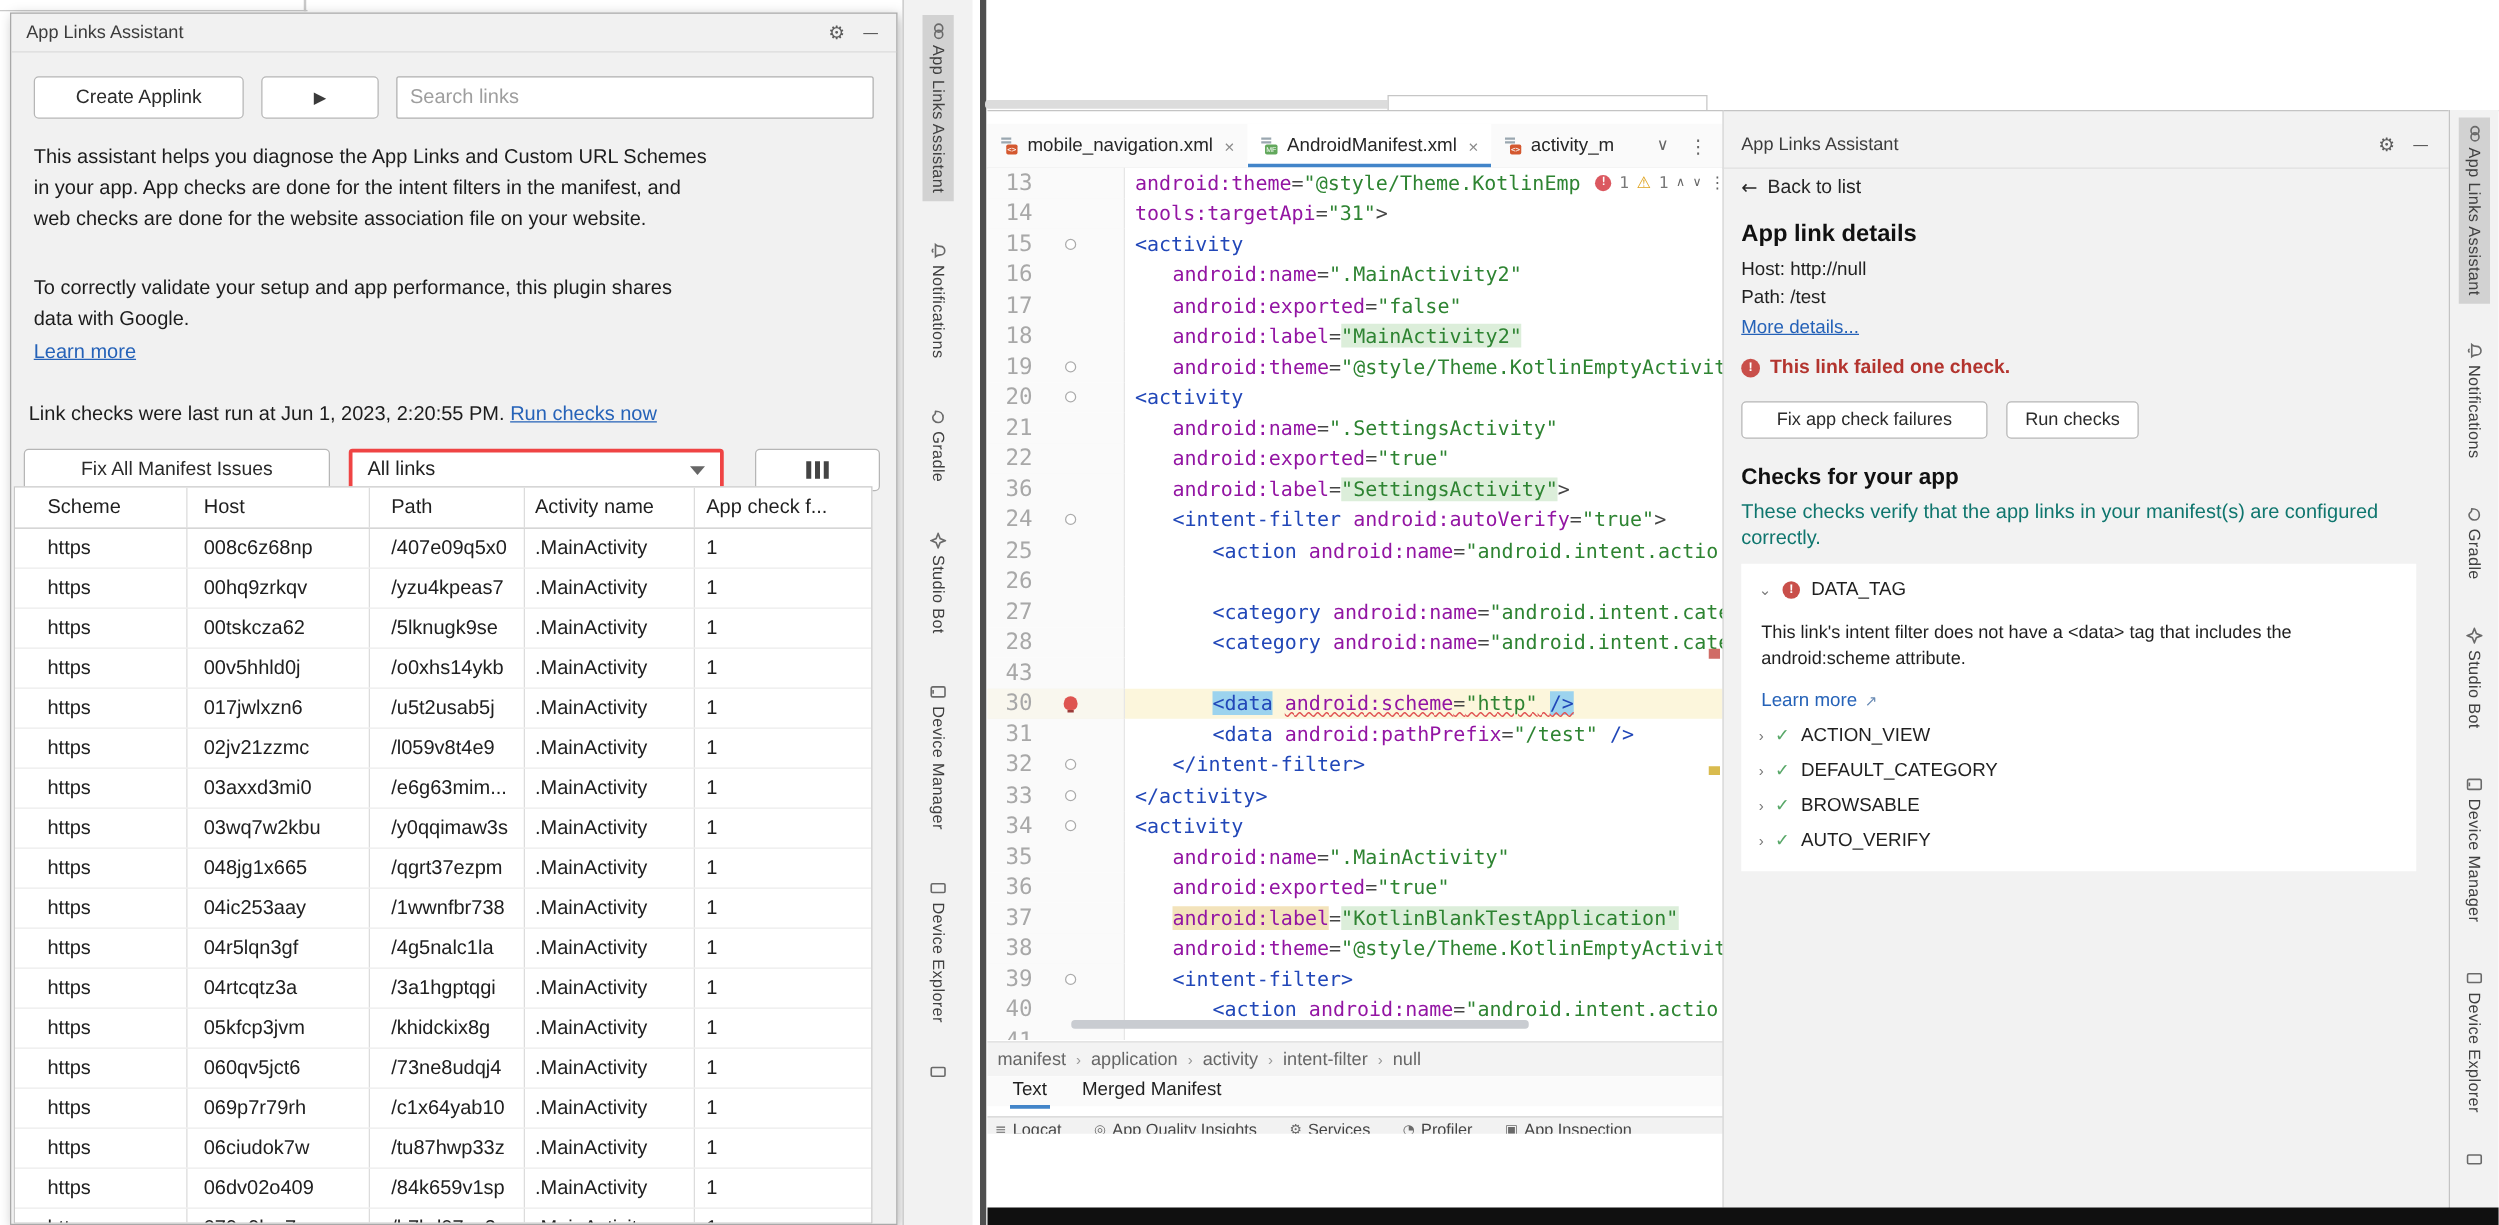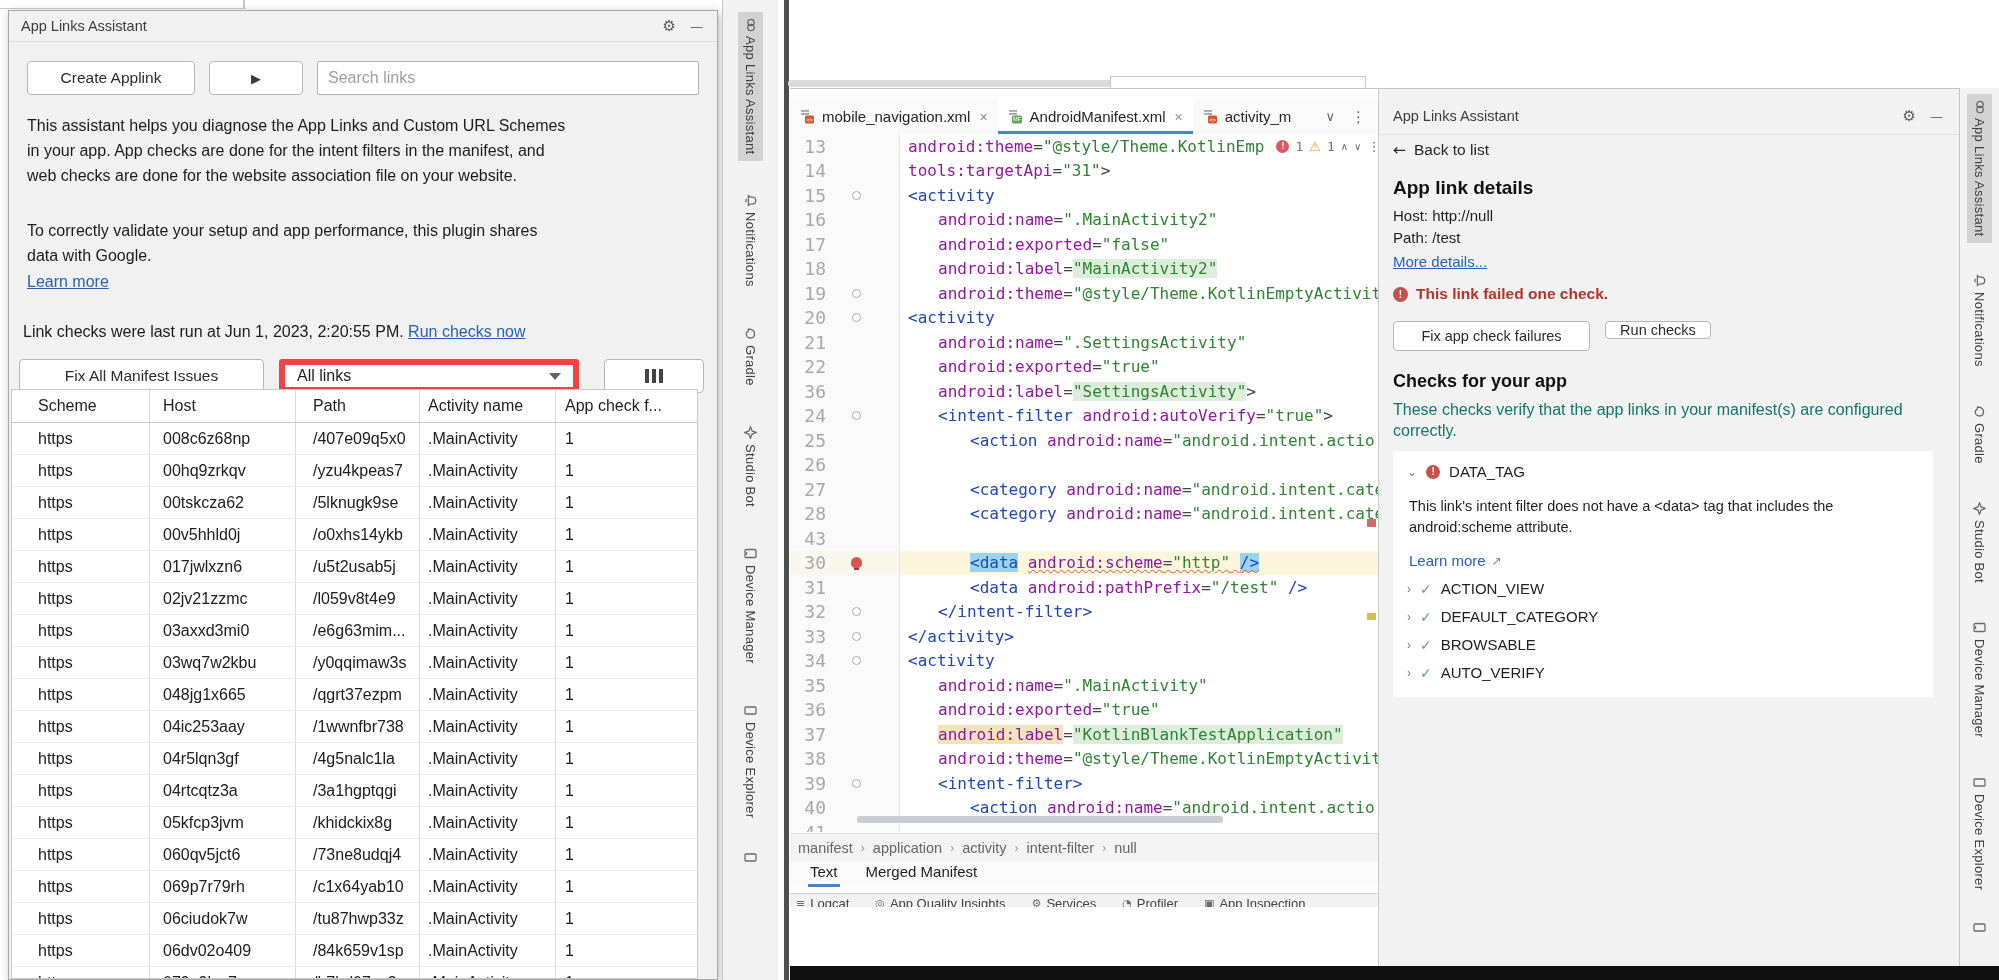--- a/index.html
+++ b/index.html
@@ -17,21 +17,21 @@
     font-size:15.5px;color:#2b2b2b;box-sizing:border-box;}
   #fw-create{left:18px;top:50px;width:168px;height:34px;}
   #fw-play{left:200px;top:50px;width:94px;height:34px;font-size:13px;color:#3b3b3b;}
   #fw-search{left:308px;top:50px;width:382px;height:34px;background:#fff;border:1px solid #b0b0b0;box-sizing:border-box;
     font-size:16px;color:#333;padding:0 10px;border-radius:2px;font-family:"Liberation Sans",sans-serif;}
   #fw-search::placeholder{color:#9e9e9e;}
   .fw-para{left:18px;width:540px;font-size:16px;line-height:25px;color:#1c1c1c;}
   .link{color:#2562b8;text-decoration:underline;cursor:pointer;}
   #fw-lastrun-row{left:14px;top:312px;font-size:16px;color:#1c1c1c;}
   #fw-fixall{left:10px;top:348px;width:245px;height:34px;}
-  #fw-dropdown{left:270px;top:348px;width:300px;height:34px;background:#fff;border:6px solid #ef4444;border-radius:3px;
+  #fw-dropdown{left:270px;top:348px;width:300px;height:34px;background:#fff;border:3px solid #ef4444;border-radius:3px;
     display:flex;align-items:center;font-size:16px;color:#1f1f1f;box-sizing:border-box;padding:0 12px;}
   #fw-dd-arrow{margin-left:auto;width:0;height:0;border-left:6px solid transparent;border-right:6px solid transparent;
     border-top:7px solid #666;}
   #fw-cols{left:595px;top:348px;width:100px;height:34px;gap:3px;}
   .colbar{width:4px;height:14px;background:#444;display:inline-block;}
   #fw-table{left:2px;top:378px;width:687px;height:590px;background:#fff;border:1px solid #c9c9c9;box-sizing:border-box;overflow:hidden;}
   .trow{display:flex;height:31px;align-items:center;border-bottom:1px solid #ebebeb;font-size:16px;color:#202020;}
   .trow.head{height:32px;border-bottom:1px solid #c9c9c9;color:#1f1f1f;}
   .tcell{height:100%;display:flex;align-items:center;box-sizing:border-box;border-right:1px solid #dcdcdc;
     overflow:hidden;white-space:nowrap;flex:0 0 auto;}
@@ -109,21 +109,21 @@
   #panel-hicons{margin-left:auto;margin-right:16px;display:flex;gap:14px;color:#5c5c5c;align-items:center;}
   #back-row{left:14px;top:52px;display:flex;align-items:center;gap:8px;font-size:15.5px;color:#262626;}
   #details-heading{left:14px;top:88px;font-size:19px;font-weight:bold;color:#111;}
   #host-line{left:14px;top:118px;font-size:15px;color:#1f1f1f;}
   #path-line{left:14px;top:140px;font-size:15px;color:#1f1f1f;}
   #more-details{left:14px;top:164px;font-size:15px;}
   #fail-row{left:14px;top:196px;display:flex;align-items:center;gap:8px;font-size:15.5px;font-weight:bold;color:#b3342e;}
   .p-errdot{width:15px;height:15px;border-radius:50%;background:#c94f4a;color:#fff;font-size:10px;font-weight:bold;
     display:flex;align-items:center;justify-content:center;flex:0 0 auto;}
   #fix-btn{left:14px;top:232px;width:197px;height:30px;font-size:14.5px;}
-  #runchecks-btn{left:226px;top:232px;width:106px;height:18px;font-size:14.5px;}
+  #runchecks-btn{left:226px;top:232px;width:106px;height:30px;font-size:14.5px;}
   #checks-heading{left:14px;top:282px;font-size:18px;font-weight:bold;color:#111;}
   #checks-desc{left:14px;top:310px;width:520px;font-size:16px;line-height:21px;color:#0f766e;}
   #checks-card{left:14px;top:362px;width:540px;background:#fff;padding:12px 14px 16px;box-sizing:border-box;}
   #failed-head{display:flex;align-items:center;gap:9px;font-size:15px;color:#1f1f1f;}
   .chev{color:#7a7a7a;font-size:12px;}
   #failed-desc{margin:16px 0 0 2px;width:480px;font-size:14.5px;line-height:21px;color:#1f1f1f;}
   #card-learnmore{margin:14px 0 6px 2px;font-size:15px;display:flex;gap:6px;align-items:center;}
   .check-row{display:flex;align-items:center;gap:9px;font-size:15px;color:#1f1f1f;margin-top:11px;}
   .checkmark{color:#59a869;font-weight:bold;font-size:14px;font-family:"DejaVu Sans",sans-serif;}
 </style>

